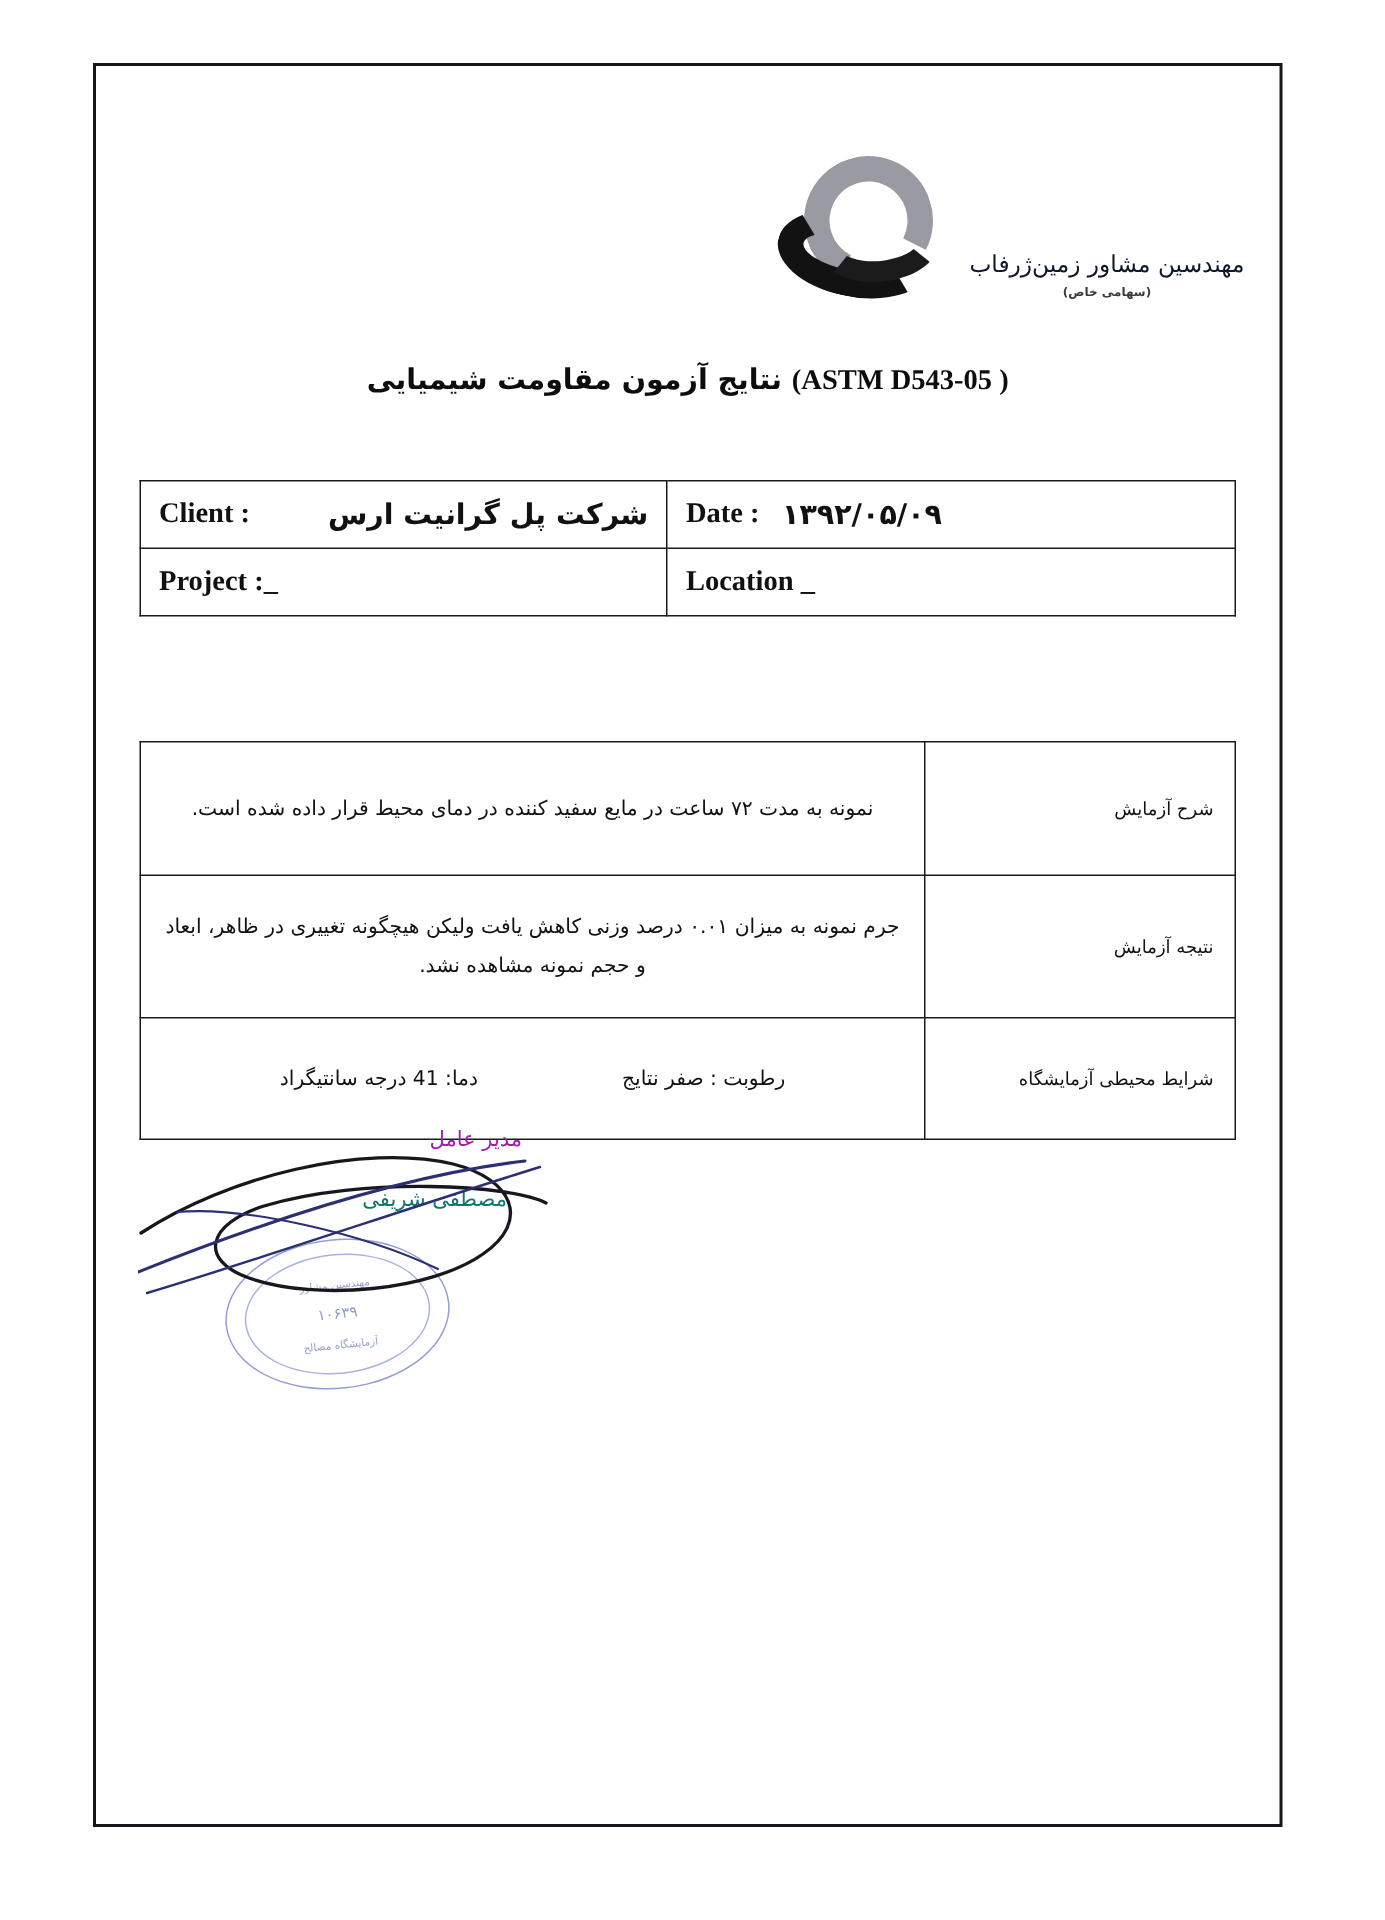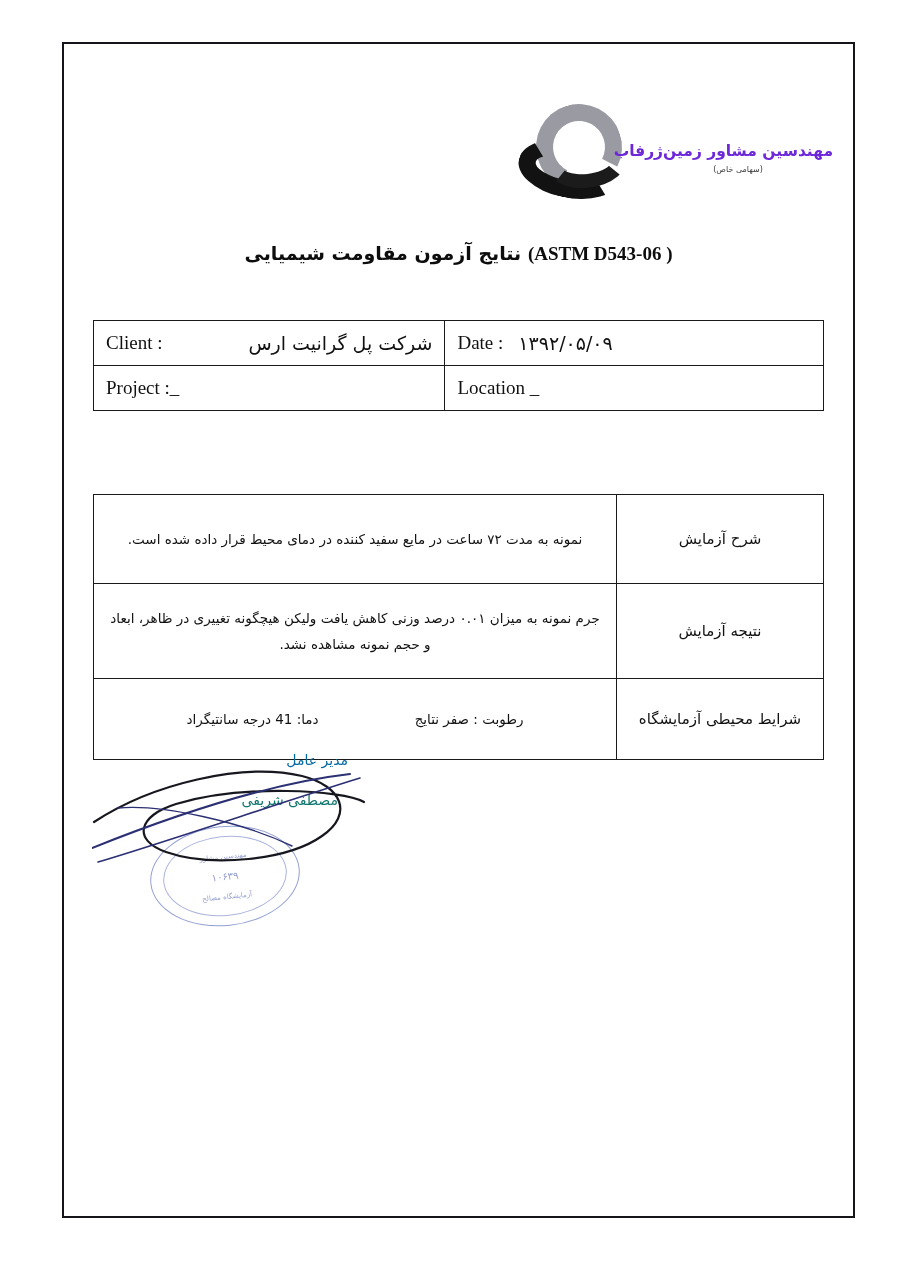--- a/index.html
+++ b/index.html
@@ -86,28 +86,29 @@
   #company-names {
     position: absolute;
     right: 20px;
     top: 40px;
     width: 190px;
     text-align: center;
     font-family: "DejaVu Sans", "Liberation Sans", sans-serif;
   }
   #company-name {
     font-size: 15.5px;
-    font-weight: bold;
-    color: #6d28d9;
+    font-weight: normal;
+    color: #0f172a;
     letter-spacing: 0px;
     white-space: nowrap;
+    margin-top: 25px;
   }
   #company-subtitle {
     font-size: 8px;
-    font-weight: normal;
+    font-weight: bold;
     color: #3a3a3a;
     margin-top: 5px;
   }
 
   
   #report-title {
     position: absolute;
     left: 0;
     top: 198px;
     width: 100%;
@@ -123,20 +124,21 @@
   }
 
   
   #info-table {
     position: absolute;
     left: 29px;
     top: 276px;
     width: 731px;
     border-collapse: collapse;
     direction: ltr;
+    font-weight: bold;
   }
   #info-table td {
     border: 1.4px solid #1a1a1a;
     height: 44px;
     padding: 0 12px;
     vertical-align: middle;
   }
   .info-label {
     font-size: 19px;
     font-family: "Liberation Serif", serif;
@@ -169,22 +171,22 @@
     direction: rtl;
   }
   #results-table td {
     border: 1.4px solid #1a1a1a;
     padding: 10px 14px;
     vertical-align: middle;
     font-family: "DejaVu Sans", "Liberation Sans", sans-serif;
   }
   .res-label {
     width: 178px;
-    font-size: 15px;
-    text-align: center;
+    font-size: 12px;
+    text-align: right;
     color: #111;
   }
   .res-value {
     font-size: 13.5px;
     line-height: 1.95;
     text-align: center;
     color: #111;
   }
   .row-desc td { height: 68px; }
   .row-result td { height: 74px; }
@@ -204,21 +206,21 @@
     width: 330px;
     height: 200px;
     direction: rtl;
   }
   #sig-role {
     position: absolute;
     right: 74px;
     top: 8px;
     font-size: 14px;
     font-family: "DejaVu Sans", "Liberation Sans", sans-serif;
-    color: #0369a1;
+    color: #a21caf;
   }
   #sig-name {
     position: absolute;
     right: 84px;
     top: 48px;
     font-size: 14px;
     font-family: "DejaVu Sans", "Liberation Sans", sans-serif;
     color: #0f766e;
   }
   #sig-ink {
@@ -273,21 +275,21 @@
       <div class="logo-swoosh"></div>
       <div class="logo-swoosh2"></div>
     </div>
     <div id="company-names">
       <div id="company-name">مهندسین مشاور زمین‌ژرفاب</div>
       <div id="company-subtitle">(سهامی خاص)</div>
     </div>
   </div>
 
   <div id="report-title">
-    <span class="latin">( ASTM D543-06)</span>
+    <span class="latin">( ASTM D543-05)</span>
     <span>نتایج آزمون مقاومت شیمیایی</span>
   </div>
 
   <table id="info-table">
     <tbody>
       <tr>
         <td class="cell-client">
           <div class="cell-inner">
             <span class="info-label">Client :</span>
             <span class="info-value">شرکت پل گرانیت ارس</span>

